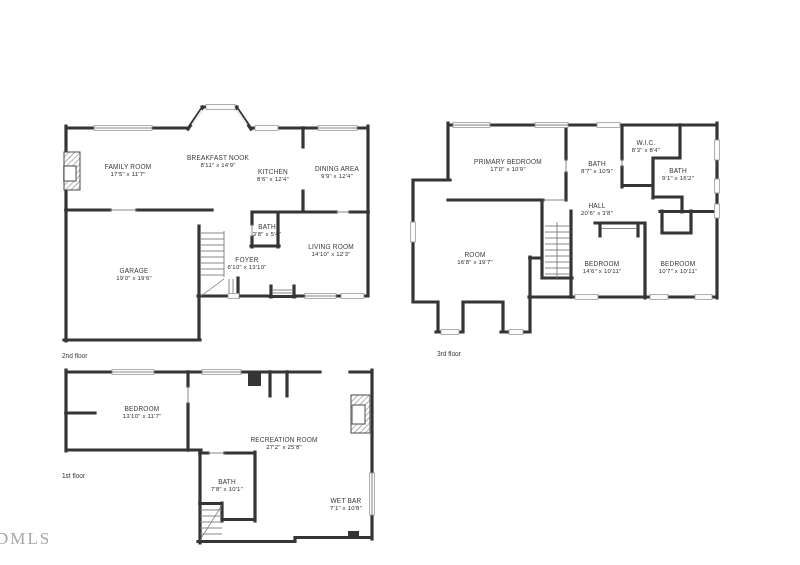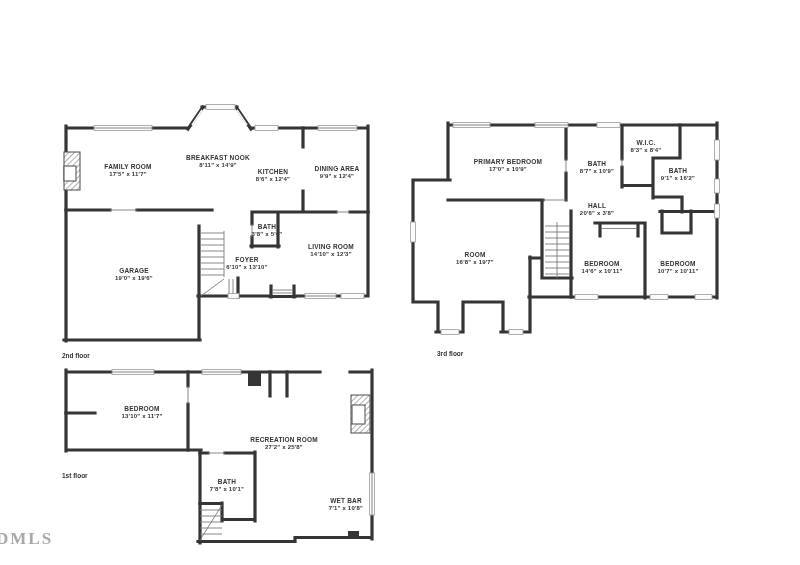--- a/index.html
+++ b/index.html
@@ -1,17 +1,17 @@
 <!DOCTYPE html>
 <html><head>
 <meta charset="utf-8">
 <style>
   html,body{margin:0;padding:0;background:#fff;}
   #stage{position:relative;width:800px;height:565px;background:#ffffff;overflow:hidden;
-         font-family:"Liberation Sans", sans-serif;font-weight:bold;}
+         font-family:"Liberation Sans", sans-serif;}
   svg{position:absolute;left:0;top:0;}
   .w{stroke:#353535;stroke-width:3.2;fill:none;stroke-linecap:square;}
   .t{stroke:#7a7a7a;stroke-width:0.9;fill:none;}
   .win{fill:#fbfbfb;stroke:#9a9a9a;stroke-width:0.8;}
   .wl{stroke:#fbfbfb;stroke-width:1.5;fill:none;}
   .solid{fill:#353535;stroke:none;}
   .fp{stroke:#4a4a4a;stroke-width:1;}
   .room-label{position:absolute;transform:translate(-50%,-50%);text-align:center;
       color:#333;white-space:nowrap;}
   .room-name{display:block;font-size:6.5px;letter-spacing:.2px;line-height:8px;}

